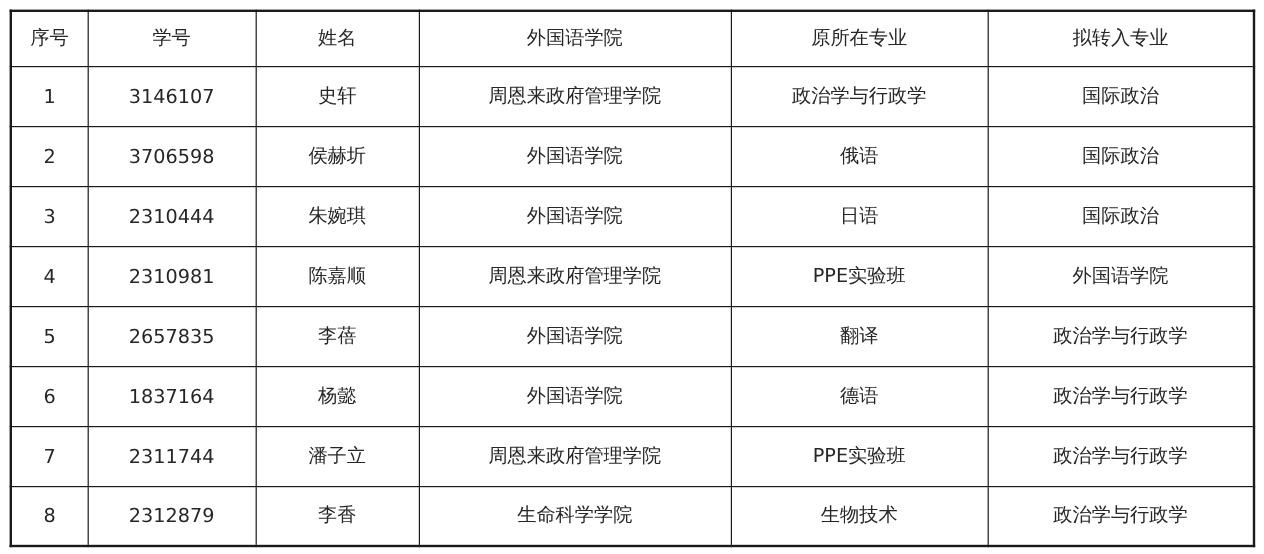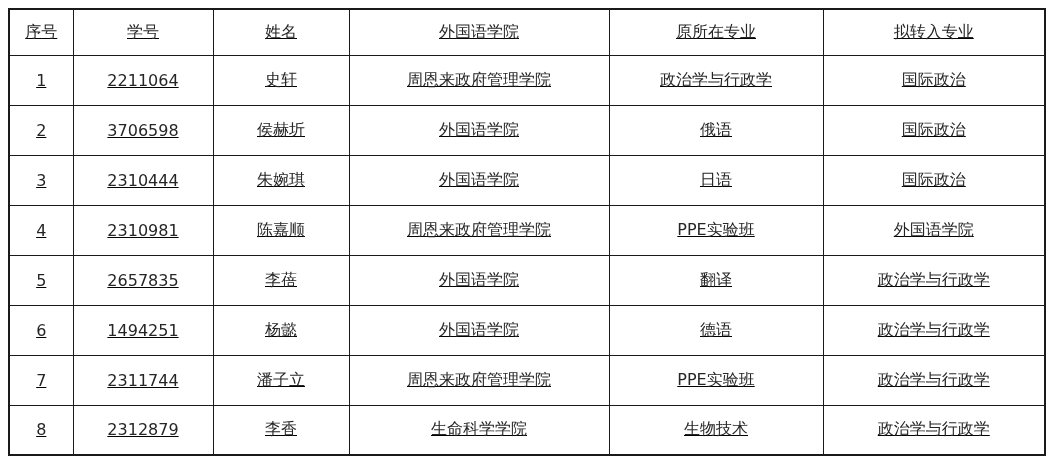--- a/index.html
+++ b/index.html
@@ -15,21 +15,20 @@
   }
   table.transfer-table {
     position: absolute;
     left: 8px;
     top: 8px;
     width: 1036px;
     border-collapse: collapse;
     table-layout: fixed;
     border: 2px solid #1a1a1a;
     background: #ffffff;
-    text-decoration: underline;
   }
   table.transfer-table th,
   table.transfer-table td {
     border: 1px solid #1a1a1a;
     text-align: center;
     vertical-align: middle;
     font-size: 16px;
     font-weight: 400;
     color: #262626;
     padding: 0 4px;
@@ -63,21 +62,21 @@
         <th>学号</th>
         <th>姓名</th>
         <th>外国语学院</th>
         <th>原所在专业</th>
         <th>拟转入专业</th>
       </tr>
   </thead>
   <tbody>
       <tr>
         <td>1</td>
-        <td>2211064</td>
+        <td>3146107</td>
         <td>史轩</td>
         <td>周恩来政府管理学院</td>
         <td>政治学与行政学</td>
         <td>国际政治</td>
       </tr>
       <tr>
         <td>2</td>
         <td>3706598</td>
         <td>侯赫圻</td>
         <td>外国语学院</td>
@@ -103,21 +102,21 @@
       <tr>
         <td>5</td>
         <td>2657835</td>
         <td>李蓓</td>
         <td>外国语学院</td>
         <td>翻译</td>
         <td>政治学与行政学</td>
       </tr>
       <tr>
         <td>6</td>
-        <td>1494251</td>
+        <td>1837164</td>
         <td>杨懿</td>
         <td>外国语学院</td>
         <td>德语</td>
         <td>政治学与行政学</td>
       </tr>
       <tr>
         <td>7</td>
         <td>2311744</td>
         <td>潘子立</td>
         <td>周恩来政府管理学院</td>

